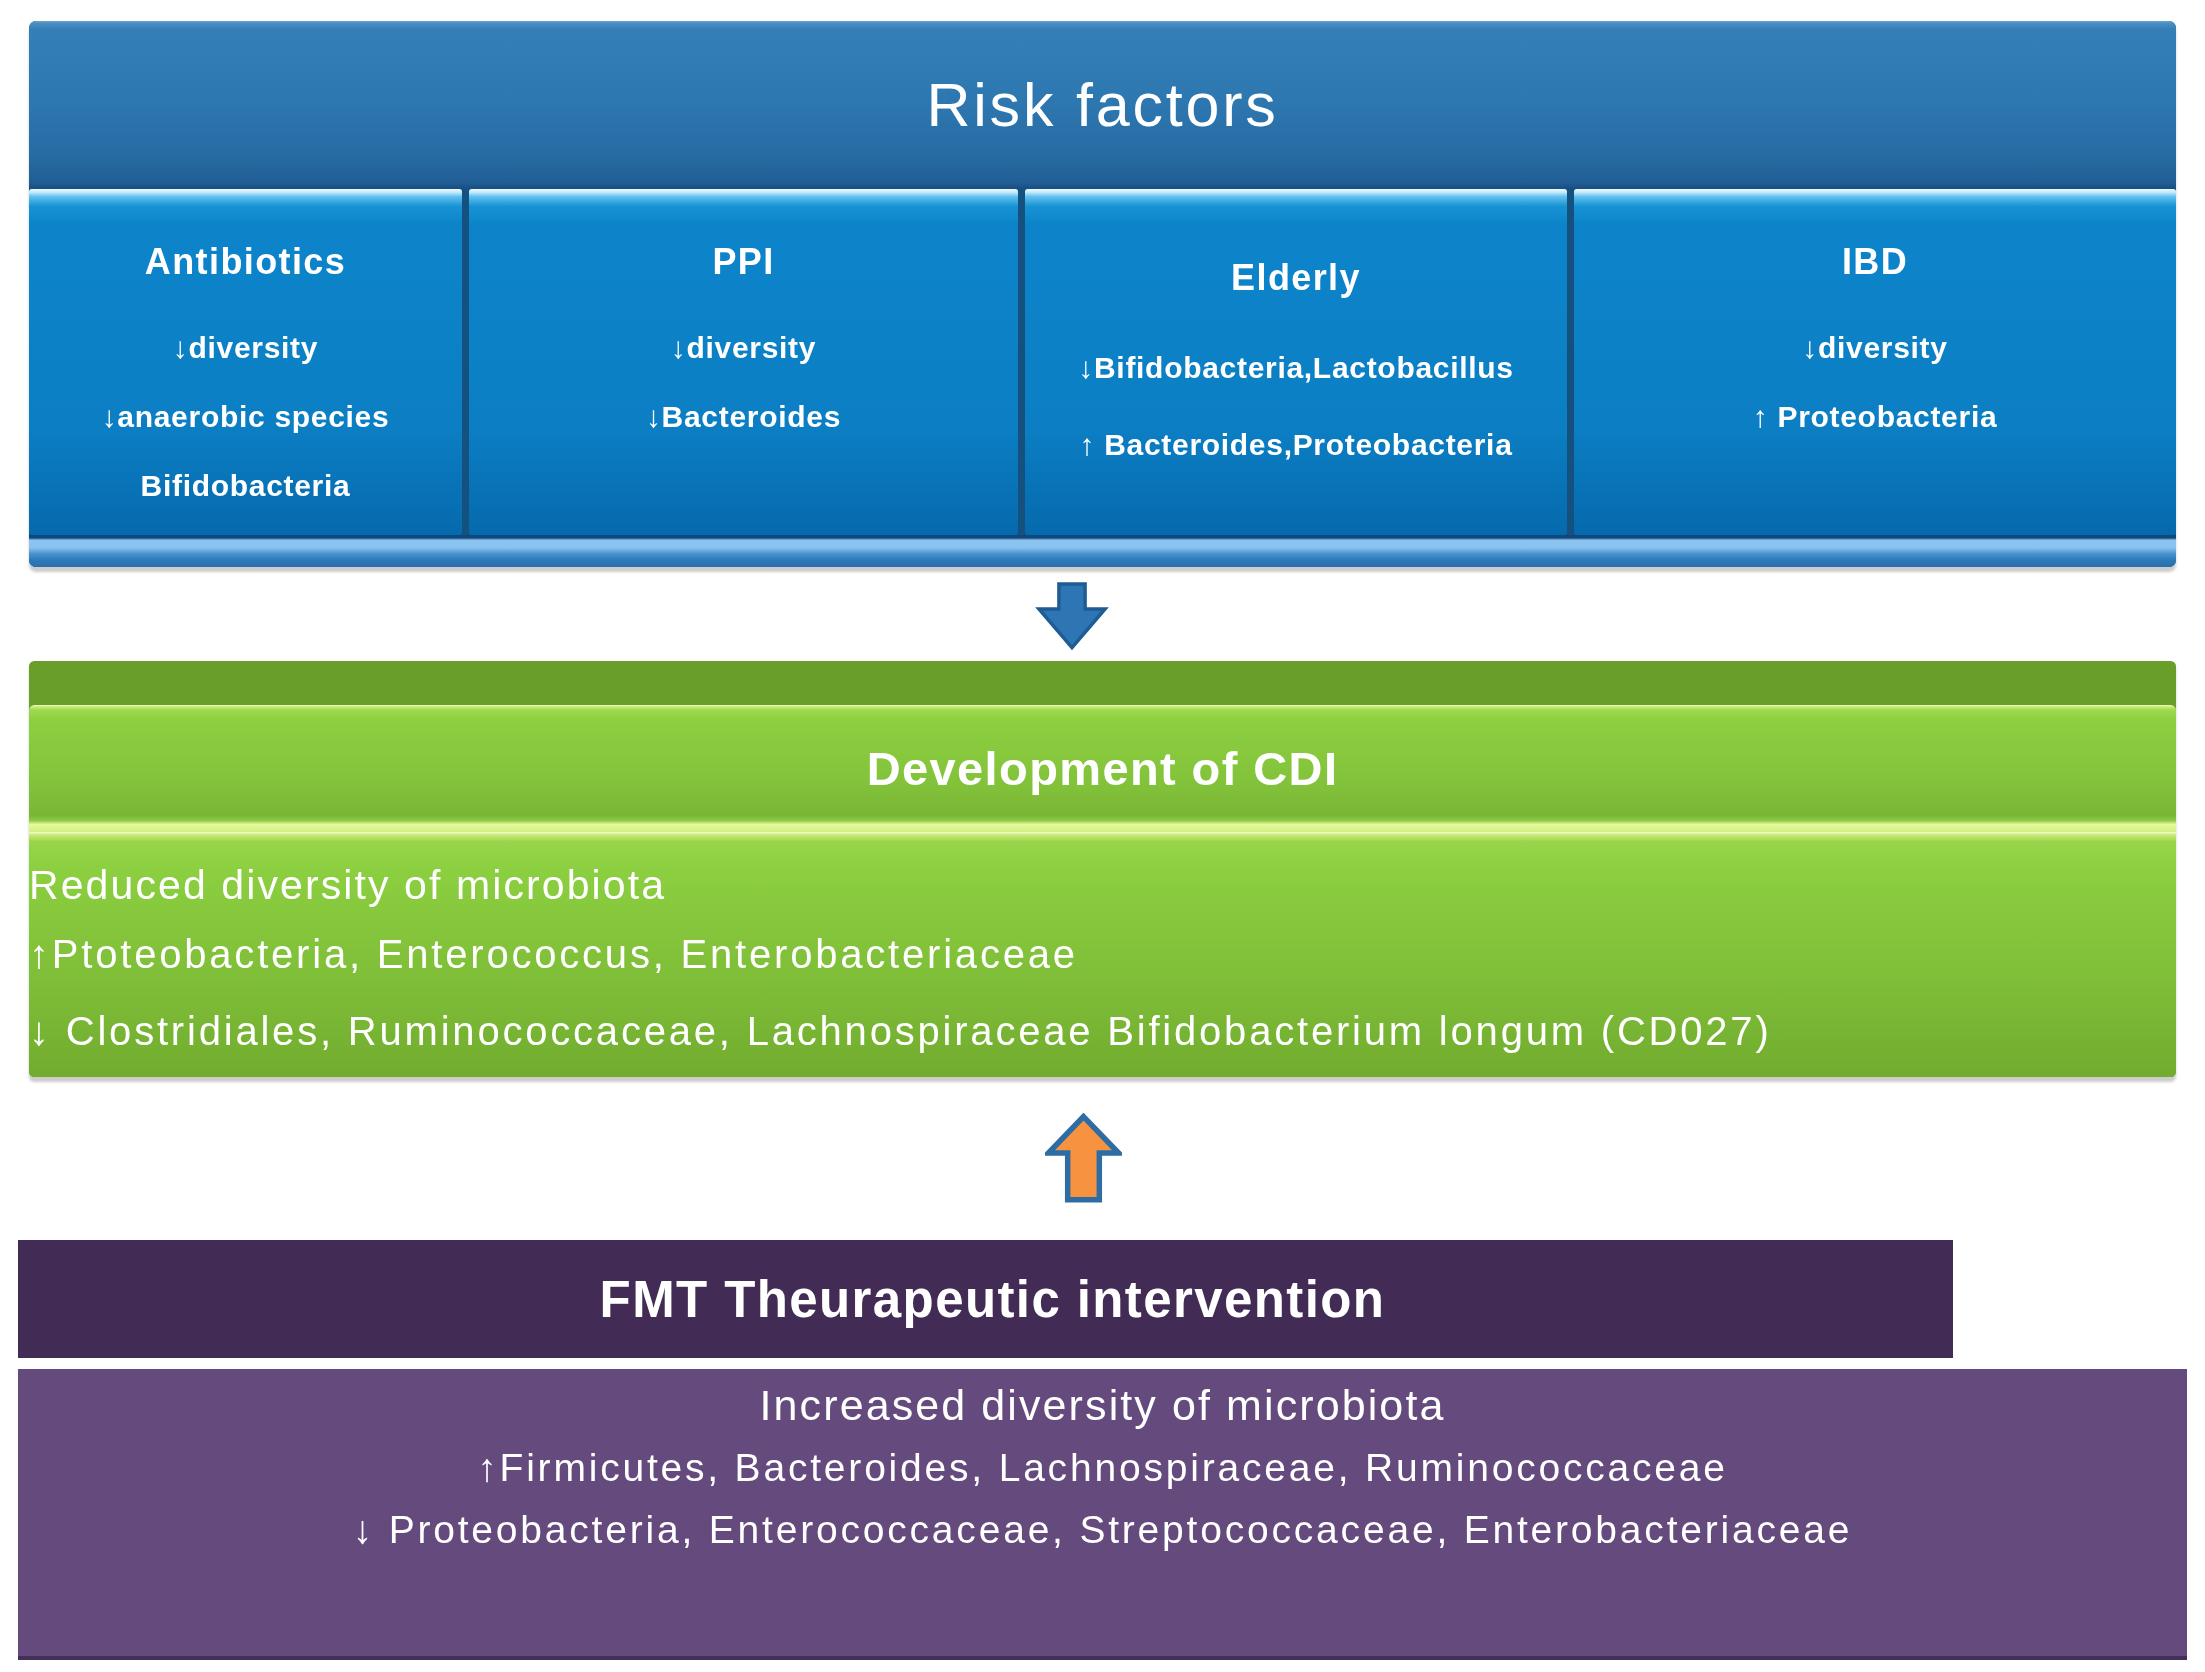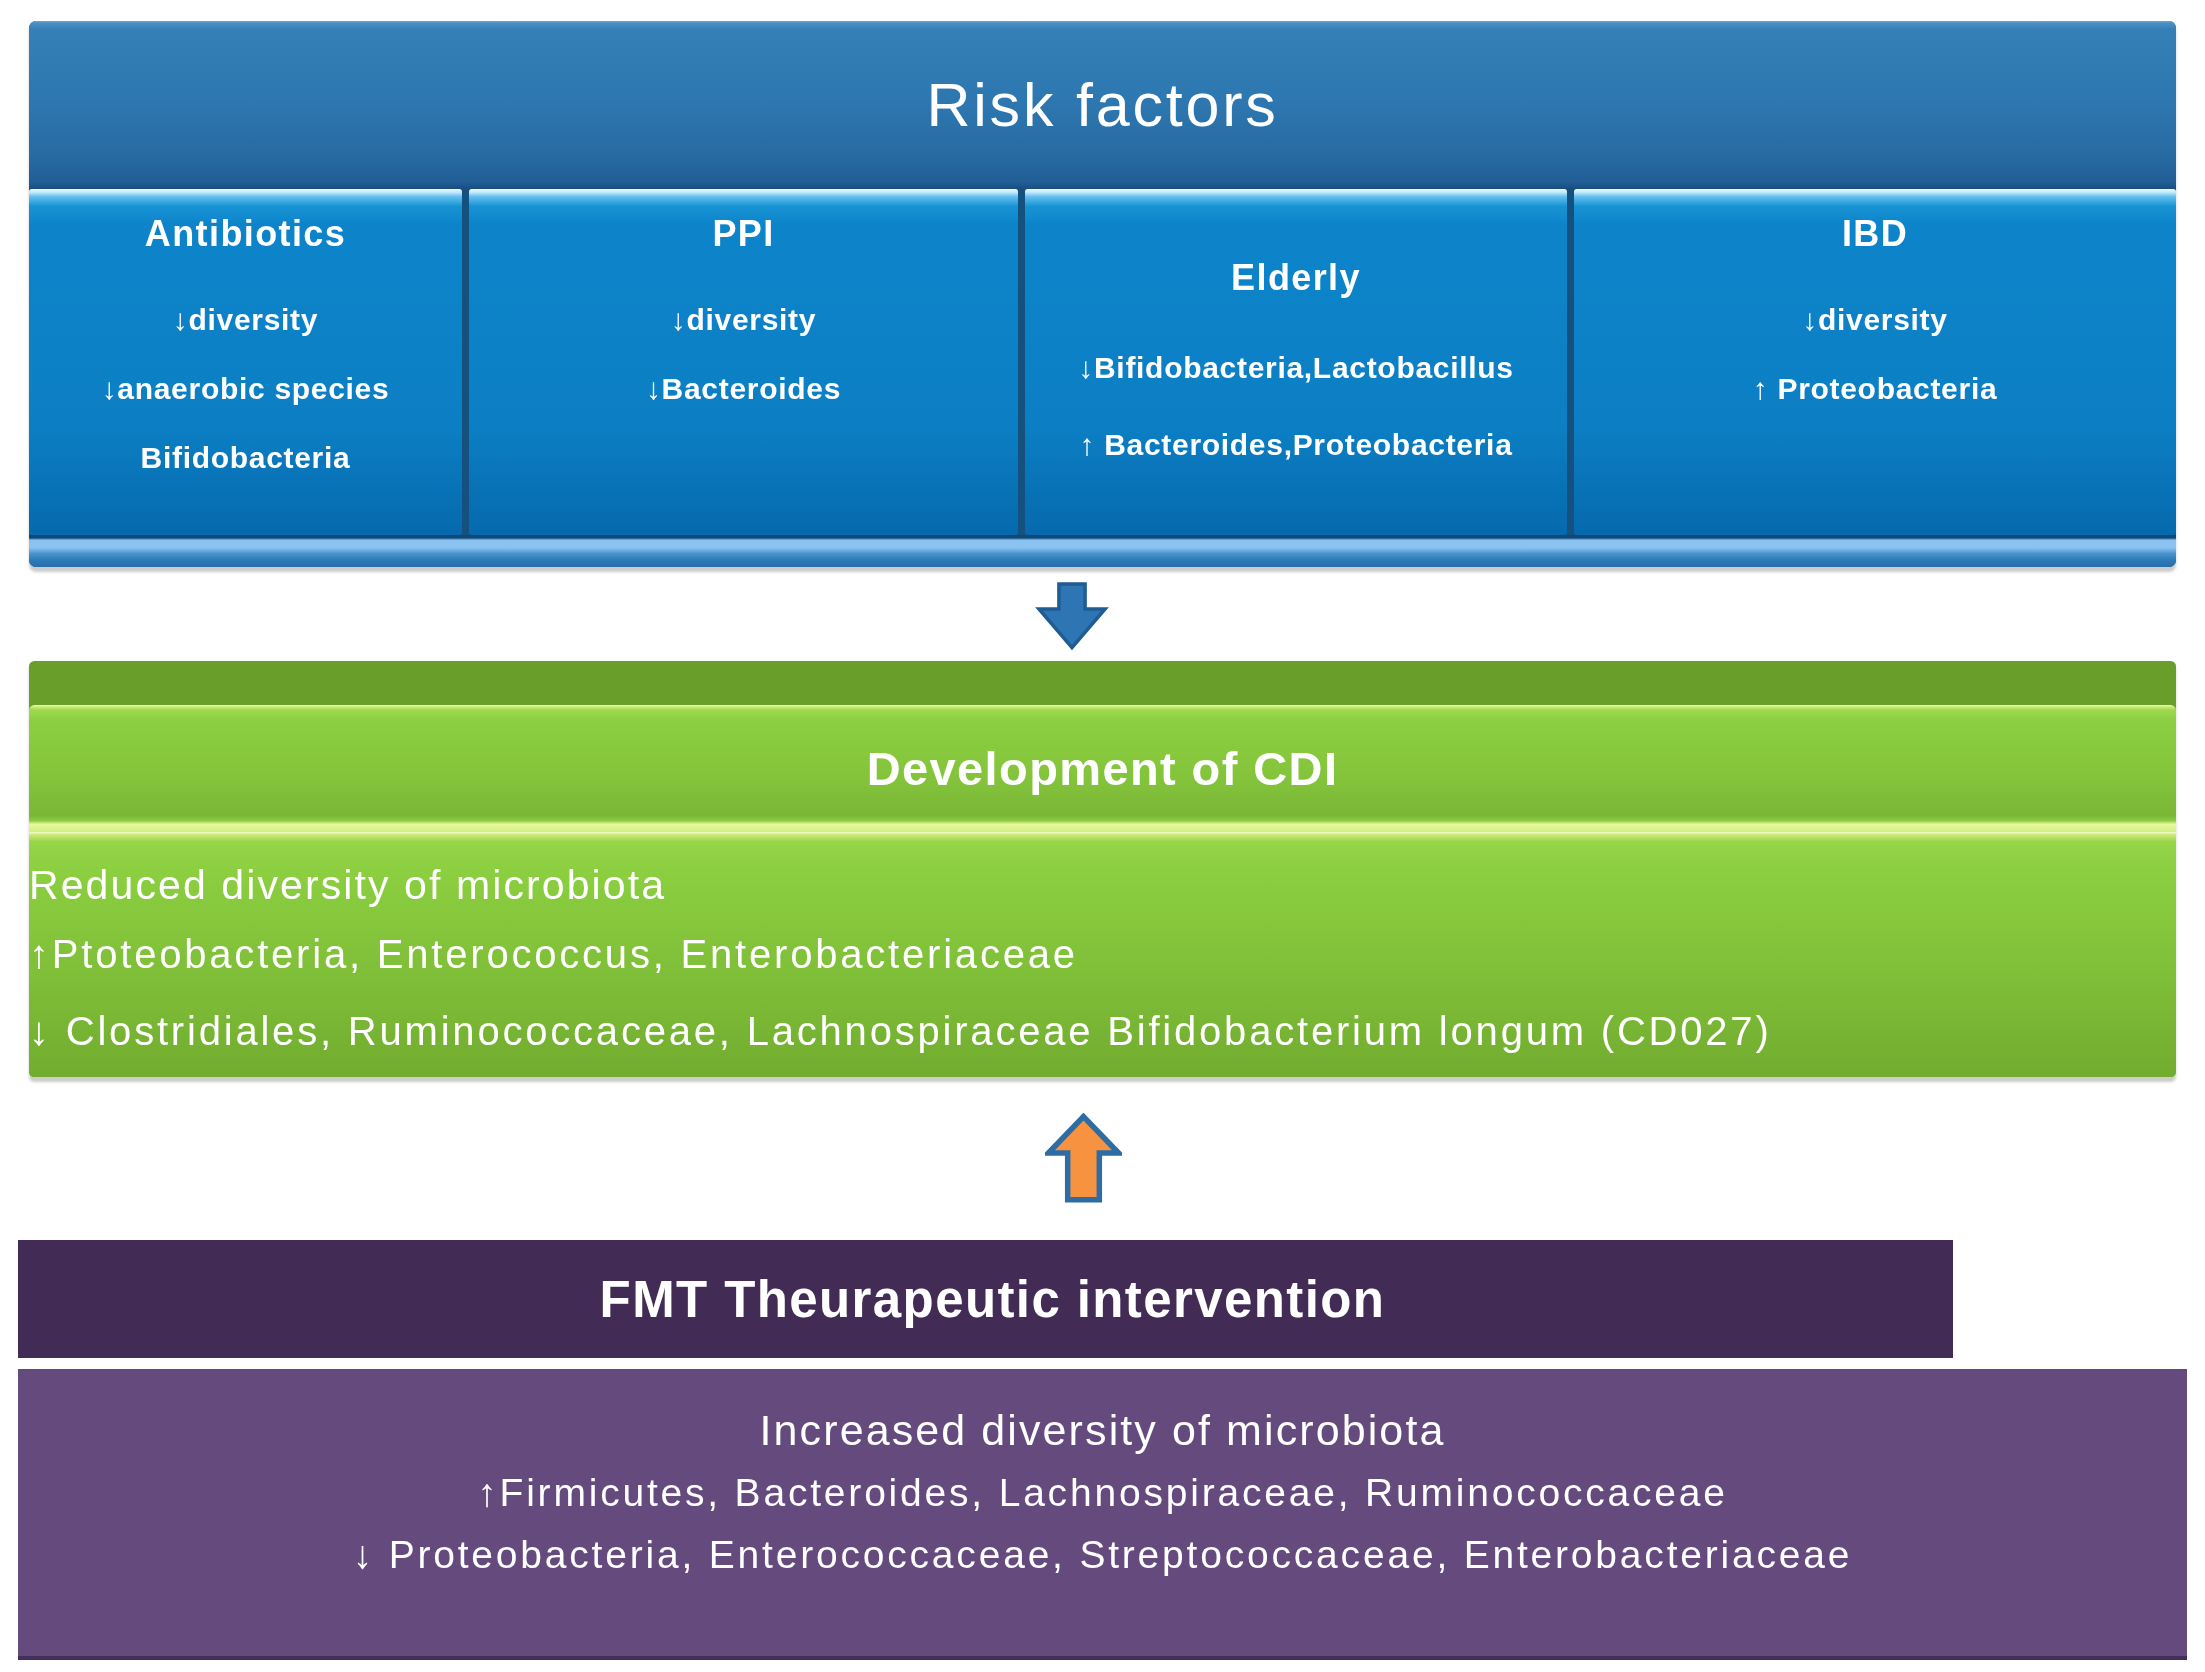--- a/index.html
+++ b/index.html
@@ -14,21 +14,21 @@
     box-shadow:0 4.1px 2.8px rgba(110,110,110,.35);
   }
   .risk-title{
     height:168px;flex:none;border-radius:7px 7px 0 0;
     background:linear-gradient(180deg,#6aa7d4 0%,#4c90c4 1.2%,#357fb7 5%,#2e78b1 45%,#276ba3 80%,#215e95 96%,#184e80 100%);
     display:flex;align-items:center;justify-content:center;
     font-size:61px;letter-spacing:2.8px;font-weight:400;
   }
   .risk-row{flex:1;display:flex;gap:7px;}
   .risk-box{
-    box-sizing:border-box;padding-top:24px;text-align:center;border-radius:2.8px;
+    box-sizing:border-box;padding-top:52px;text-align:center;border-radius:2.8px;
     background:linear-gradient(180deg,#f2fbff 0%,#bfe8fb 1%,#62c0f0 2.2%,#1793d4 5%,#0d84ca 10%,#0c7fc4 68%,#0669ad 100%);
     display:flex;flex-direction:column;
   }
   .risk-box .box-title{font-size:36px;font-weight:bold;letter-spacing:1.4px;margin-bottom:30px;}
   .risk-box .box-line{font-size:30px;font-weight:600;letter-spacing:0.7px;line-height:69px;}
   .w1{width:433px;} .w2{width:549px;} .w3{width:542px;} .w4{flex:1;}
   .risk-box--elderly{padding-top:68px;}
   .risk-box--elderly .box-line{line-height:77px;}
   .risk-bottom{
     height:32px;flex:none;border-radius:0 0 7px 7px;
@@ -56,21 +56,21 @@
   .dev-sub{font-size:41px;letter-spacing:2.1px;line-height:62px;font-weight:400;}
   .dev-line{font-size:40px;letter-spacing:2.8px;line-height:77px;font-weight:400;}
   
   .fmt-head{
     position:absolute;left:18px;top:1240px;width:1921px;height:118px;background:#422c55;
     display:flex;align-items:center;justify-content:center;
     font-size:51px;font-weight:bold;letter-spacing:1.4px;padding-left:14px;
   }
   .fmt-body{
     position:absolute;left:18px;top:1369px;width:2169px;height:291px;background:#654a7e;
-    border-bottom:4.8px solid #42305a;text-align:center;box-sizing:border-box;padding-top:29px;
+    border-bottom:4.8px solid #42305a;text-align:center;box-sizing:border-box;padding-top:4px;
   }
   .fmt-sub{font-size:43px;letter-spacing:2.1px;line-height:64px;font-weight:400;}
   .fmt-line{font-size:39px;letter-spacing:2.8px;line-height:62px;font-weight:400;}
 </style>
 </head>
 <body>
 
 <div class="risk">
   <div class="risk-title">Risk factors</div>
   <div class="risk-row">

